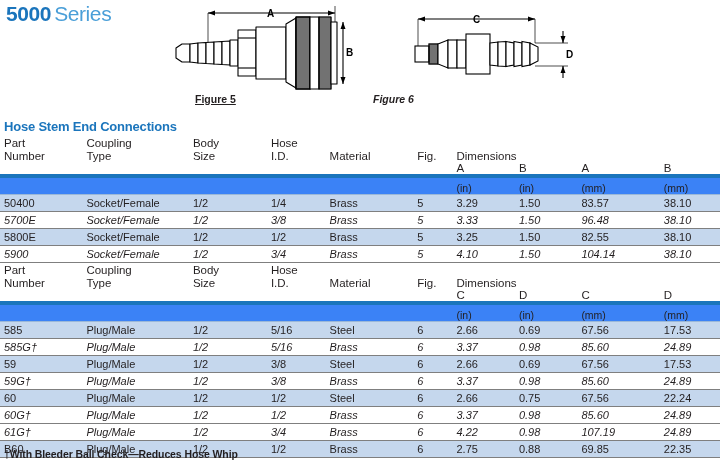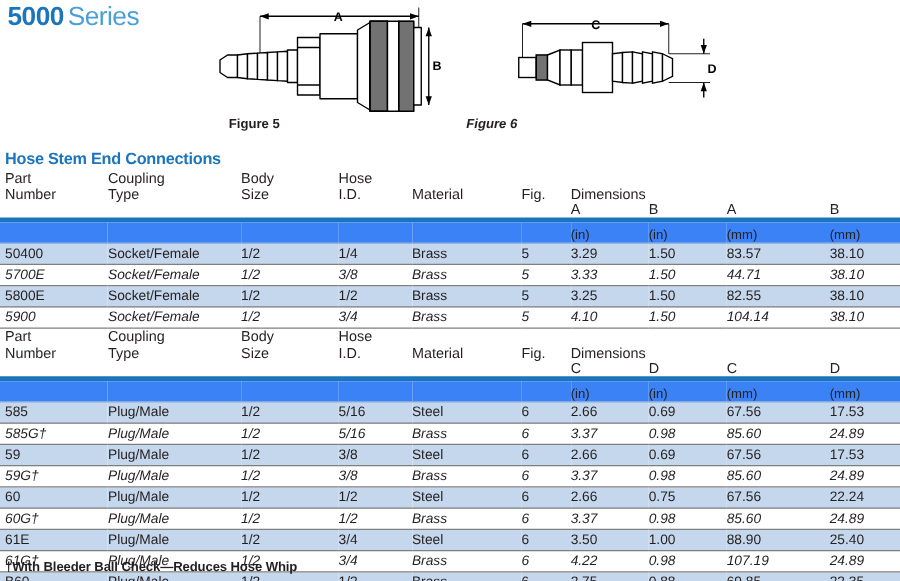--- a/index.html
+++ b/index.html
@@ -36,21 +36,21 @@
     top: 0px;
     width: 560px;
     height: 115px;
   }
   .fig-caption {
     position: absolute;
     font-size: 10.5px;
     font-weight: bold;
     color: #231f20;
   }
-  #fig5-caption { left: 23px; top: 93px; }
+  #fig5-caption { left: 35px; top: 93px; text-decoration: underline; }
   #fig6-caption { left: 213px; top: 93px; font-style: italic; }
 
   
   #section-heading {
     position: absolute;
     left: 4px;
     top: 119px;
     font-size: 13px;
     font-weight: bold;
     color: #1b75bc;
@@ -298,21 +298,21 @@
     </tr>
     <tr class="data-row plain">
       <td class="c-part">5700E</td>
       <td class="c-coup">Socket/Female</td>
       <td class="c-body">1/2</td>
       <td class="c-hose">3/8</td>
       <td class="c-mat">Brass</td>
       <td class="c-fig">5</td>
       <td class="c-a1">3.33</td>
       <td class="c-b1">1.50</td>
-      <td class="c-a2">44.71</td>
+      <td class="c-a2">96.48</td>
       <td class="c-b2">38.10</td>
     </tr>
     <tr class="data-row shade">
       <td class="c-part">5800E</td>
       <td class="c-coup">Socket/Female</td>
       <td class="c-body">1/2</td>
       <td class="c-hose">1/2</td>
       <td class="c-mat">Brass</td>
       <td class="c-fig">5</td>
       <td class="c-a1">3.25</td>
@@ -439,32 +439,20 @@
       <td class="c-coup">Plug/Male</td>
       <td class="c-body">1/2</td>
       <td class="c-hose">1/2</td>
       <td class="c-mat">Brass</td>
       <td class="c-fig">6</td>
       <td class="c-a1">3.37</td>
       <td class="c-b1">0.98</td>
       <td class="c-a2">85.60</td>
       <td class="c-b2">24.89</td>
     </tr>
-    <tr class="data-row shade">
-      <td class="c-part">61E</td>
-      <td class="c-coup">Plug/Male</td>
-      <td class="c-body">1/2</td>
-      <td class="c-hose">3/4</td>
-      <td class="c-mat">Steel</td>
-      <td class="c-fig">6</td>
-      <td class="c-a1">3.50</td>
-      <td class="c-b1">1.00</td>
-      <td class="c-a2">88.90</td>
-      <td class="c-b2">25.40</td>
-    </tr>
     <tr class="data-row plain">
       <td class="c-part">61G†</td>
       <td class="c-coup">Plug/Male</td>
       <td class="c-body">1/2</td>
       <td class="c-hose">3/4</td>
       <td class="c-mat">Brass</td>
       <td class="c-fig">6</td>
       <td class="c-a1">4.22</td>
       <td class="c-b1">0.98</td>
       <td class="c-a2">107.19</td>

